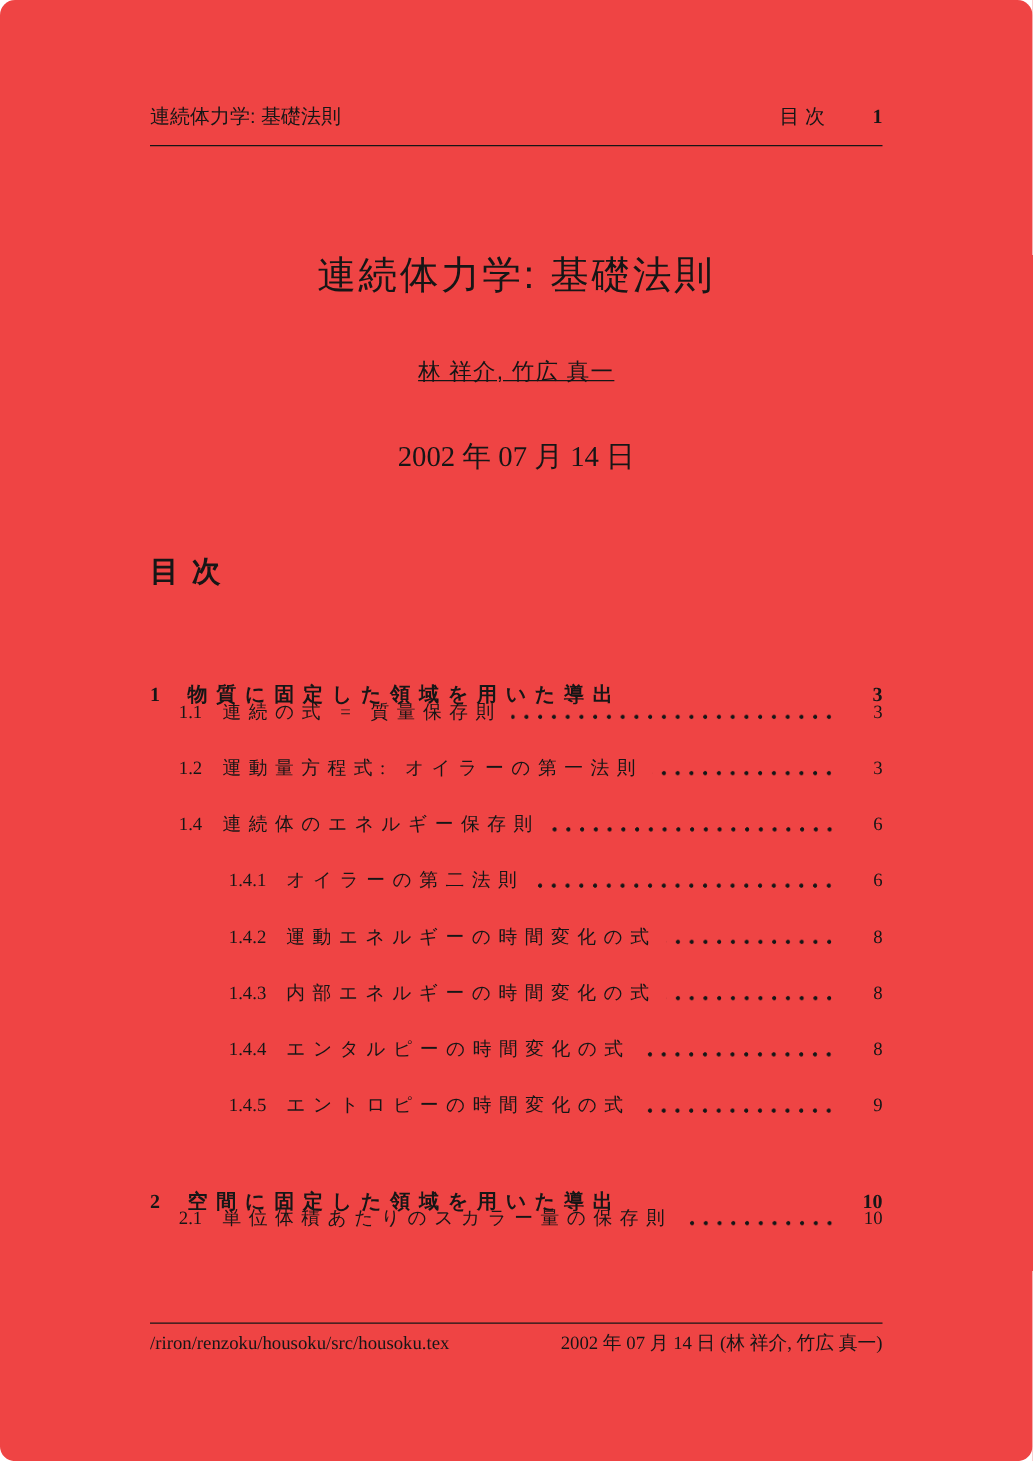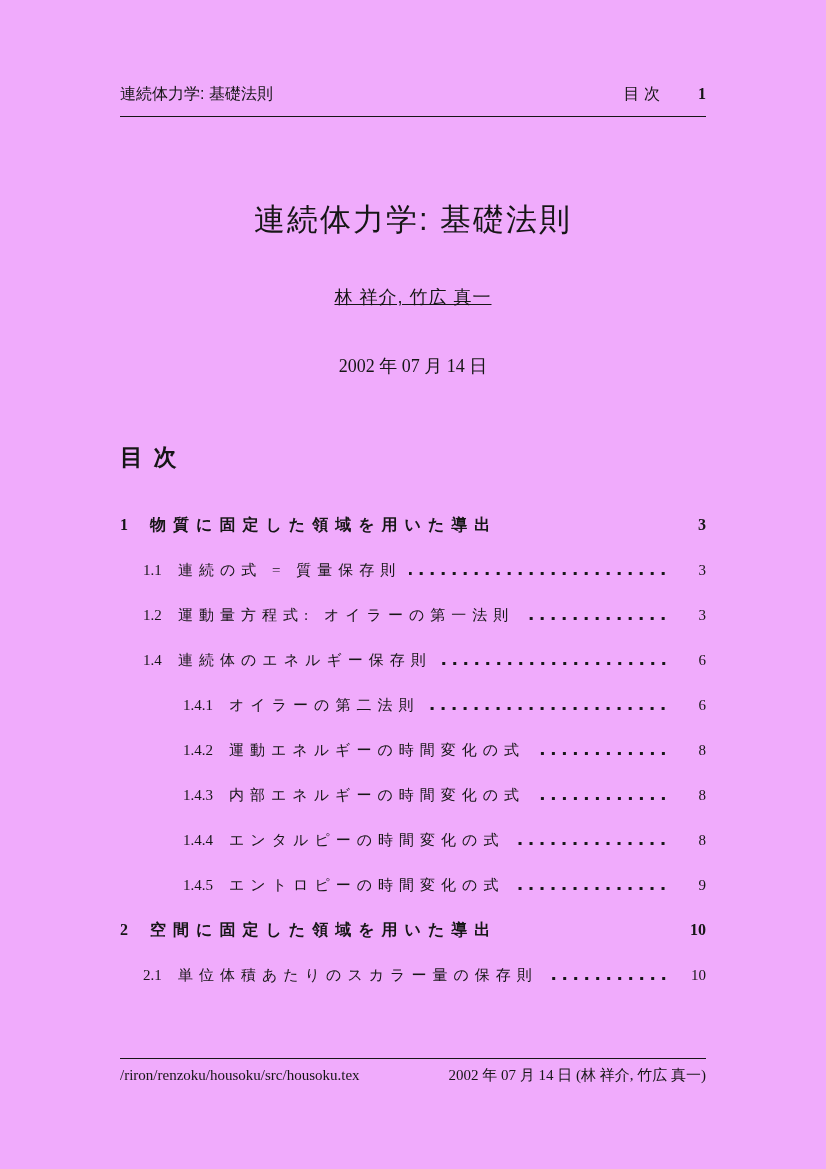--- a/index.html
+++ b/index.html
@@ -1,19 +1,20 @@
 <!DOCTYPE html>
 <html><head>
 <meta charset="utf-8">
 <style>
   html,body { margin:0; padding:0; background:#ffffff; }
   .page {
     position:relative; width:826px; height:1169px;
-    background:#f0abfc; color:#161616; overflow:hidden;
+    background:#ef4444; color:#161616; overflow:hidden;
     font-family:"Liberation Serif","DejaVu Serif",serif;
+    border-radius:12px;
   }
 
   
   .running-header {
     position:absolute; left:120px; right:120px; top:84px;
     display:flex; justify-content:space-between; align-items:baseline;
     font-size:16px; line-height:20px;
     font-family:"Liberation Sans","DejaVu Sans",sans-serif;
   }
   .rh-right { display:flex; align-items:baseline; }
@@ -28,21 +29,21 @@
   .title-block { position:absolute; left:120px; width:586px; top:200px; text-align:center; }
   .doc-title {
     font-size:31px; line-height:40px; letter-spacing:2px;
     font-family:"Liberation Sans","DejaVu Sans",sans-serif;
   }
   .doc-authors {
     margin-top:46px; font-size:18px; line-height:22px; letter-spacing:1px;
     font-family:"Liberation Sans","DejaVu Sans",sans-serif;
     text-decoration:underline;
   }
-  .doc-date { margin-top:44px; font-size:18px; line-height:28px; }
+  .doc-date { margin-top:44px; font-size:23px; line-height:28px; }
 
   
   .toc-heading {
     position:absolute; left:120px; top:442px;
     font-size:23px; font-weight:bold; letter-spacing:2px;
     font-family:"Liberation Sans","DejaVu Sans",sans-serif;
   }
 
   
   .toc { position:absolute; left:120px; width:586px; top:517px; }
@@ -53,21 +54,21 @@
   }
   .toc-entry.level-section { font-weight:bold; font-size:16px; }
   .toc-entry.level-section:not(:first-child) { margin-top:12px; }
   .te-num { flex:0 0 auto; font-family:"Liberation Serif","DejaVu Serif",serif; }
   .level-section       .te-num { width:30px; }
   .level-subsection             { padding-left:23px; }
   .level-subsection    .te-num { width:35px; }
   .level-subsubsection          { padding-left:63px; }
   .level-subsubsection .te-num { width:46px; }
   .te-title { flex:0 0 auto; letter-spacing:6px; }
-  .level-section .te-title { font-family:"Liberation Sans","DejaVu Sans",sans-serif; letter-spacing:7px; }
+  .level-section .te-title { font-family:"Liberation Sans","DejaVu Sans",sans-serif; letter-spacing:7px;margin-top:32px; }
   .te-leader {
     flex:1 1 auto; align-self:flex-end;
     height:5px; margin:0 6px 2px 8px;
     background-image:radial-gradient(circle at 2.5px 2.5px, #161616 1.4px, transparent 1.9px);
     background-size:11px 5px; background-repeat:repeat-x; background-position:right bottom;
   }
   .te-leader.no-dots { background:none; }
   .te-page {
     flex:0 0 auto; min-width:28px; text-align:right;
     font-family:"Liberation Serif","DejaVu Serif",serif;

